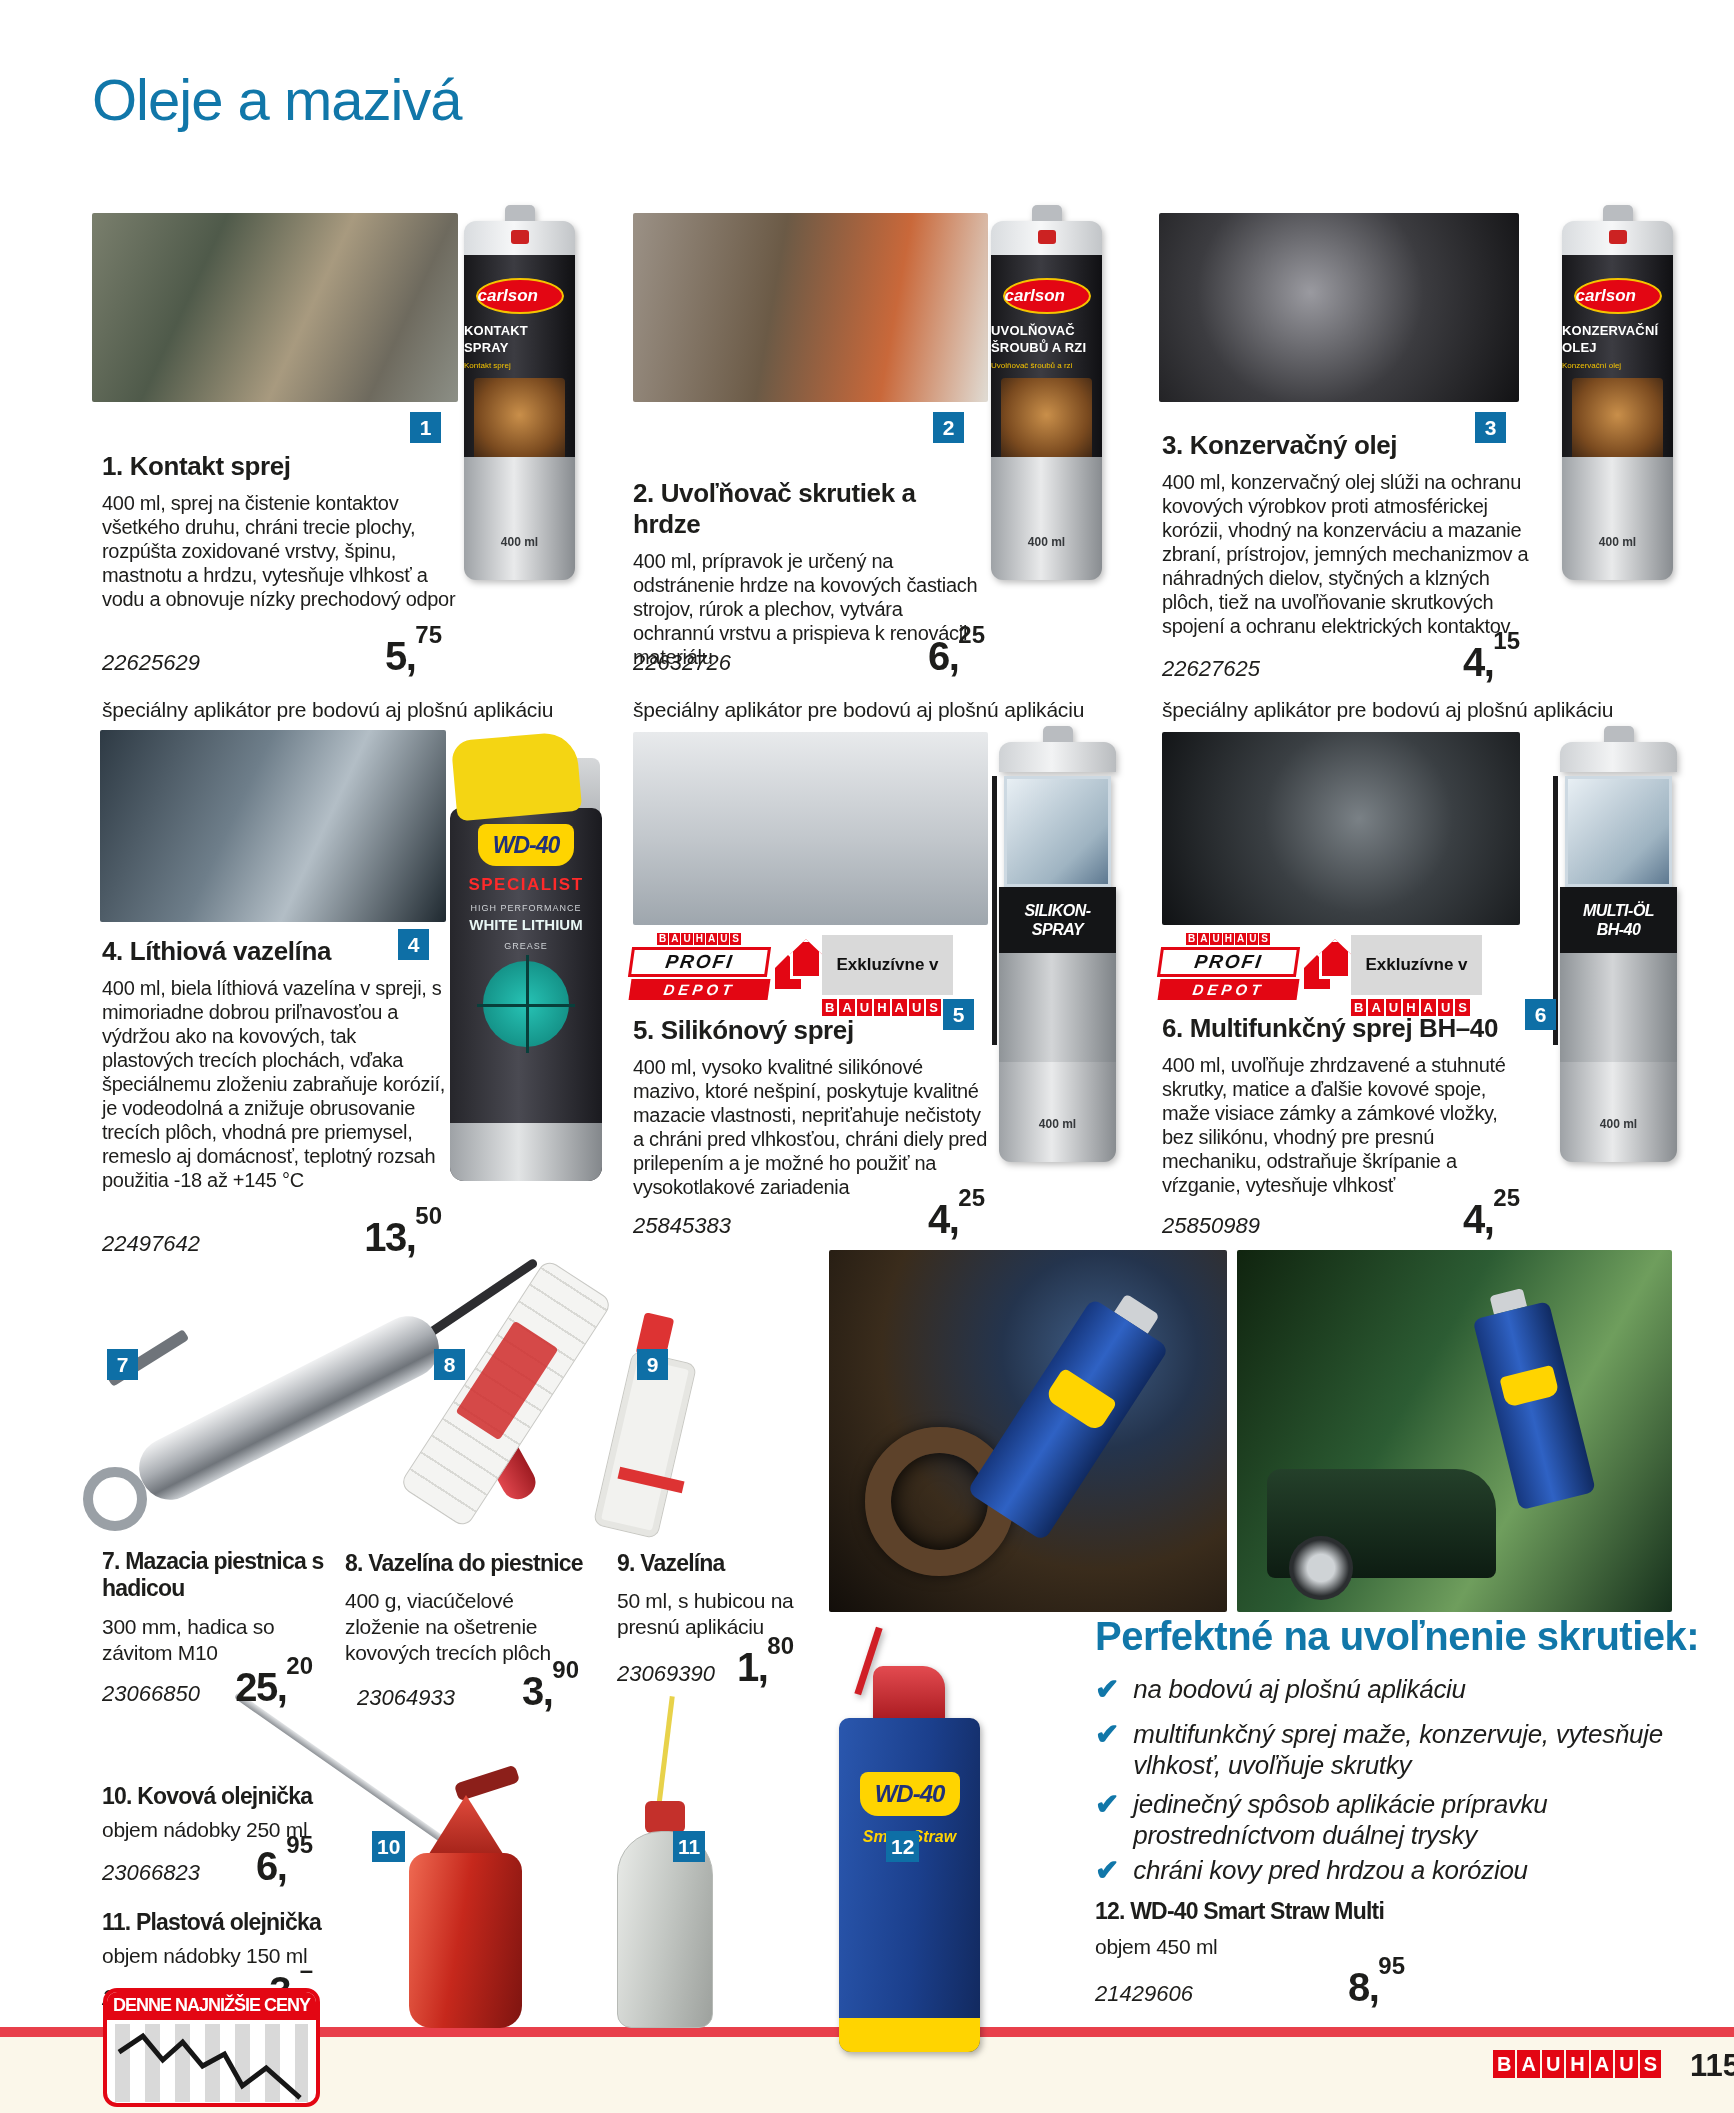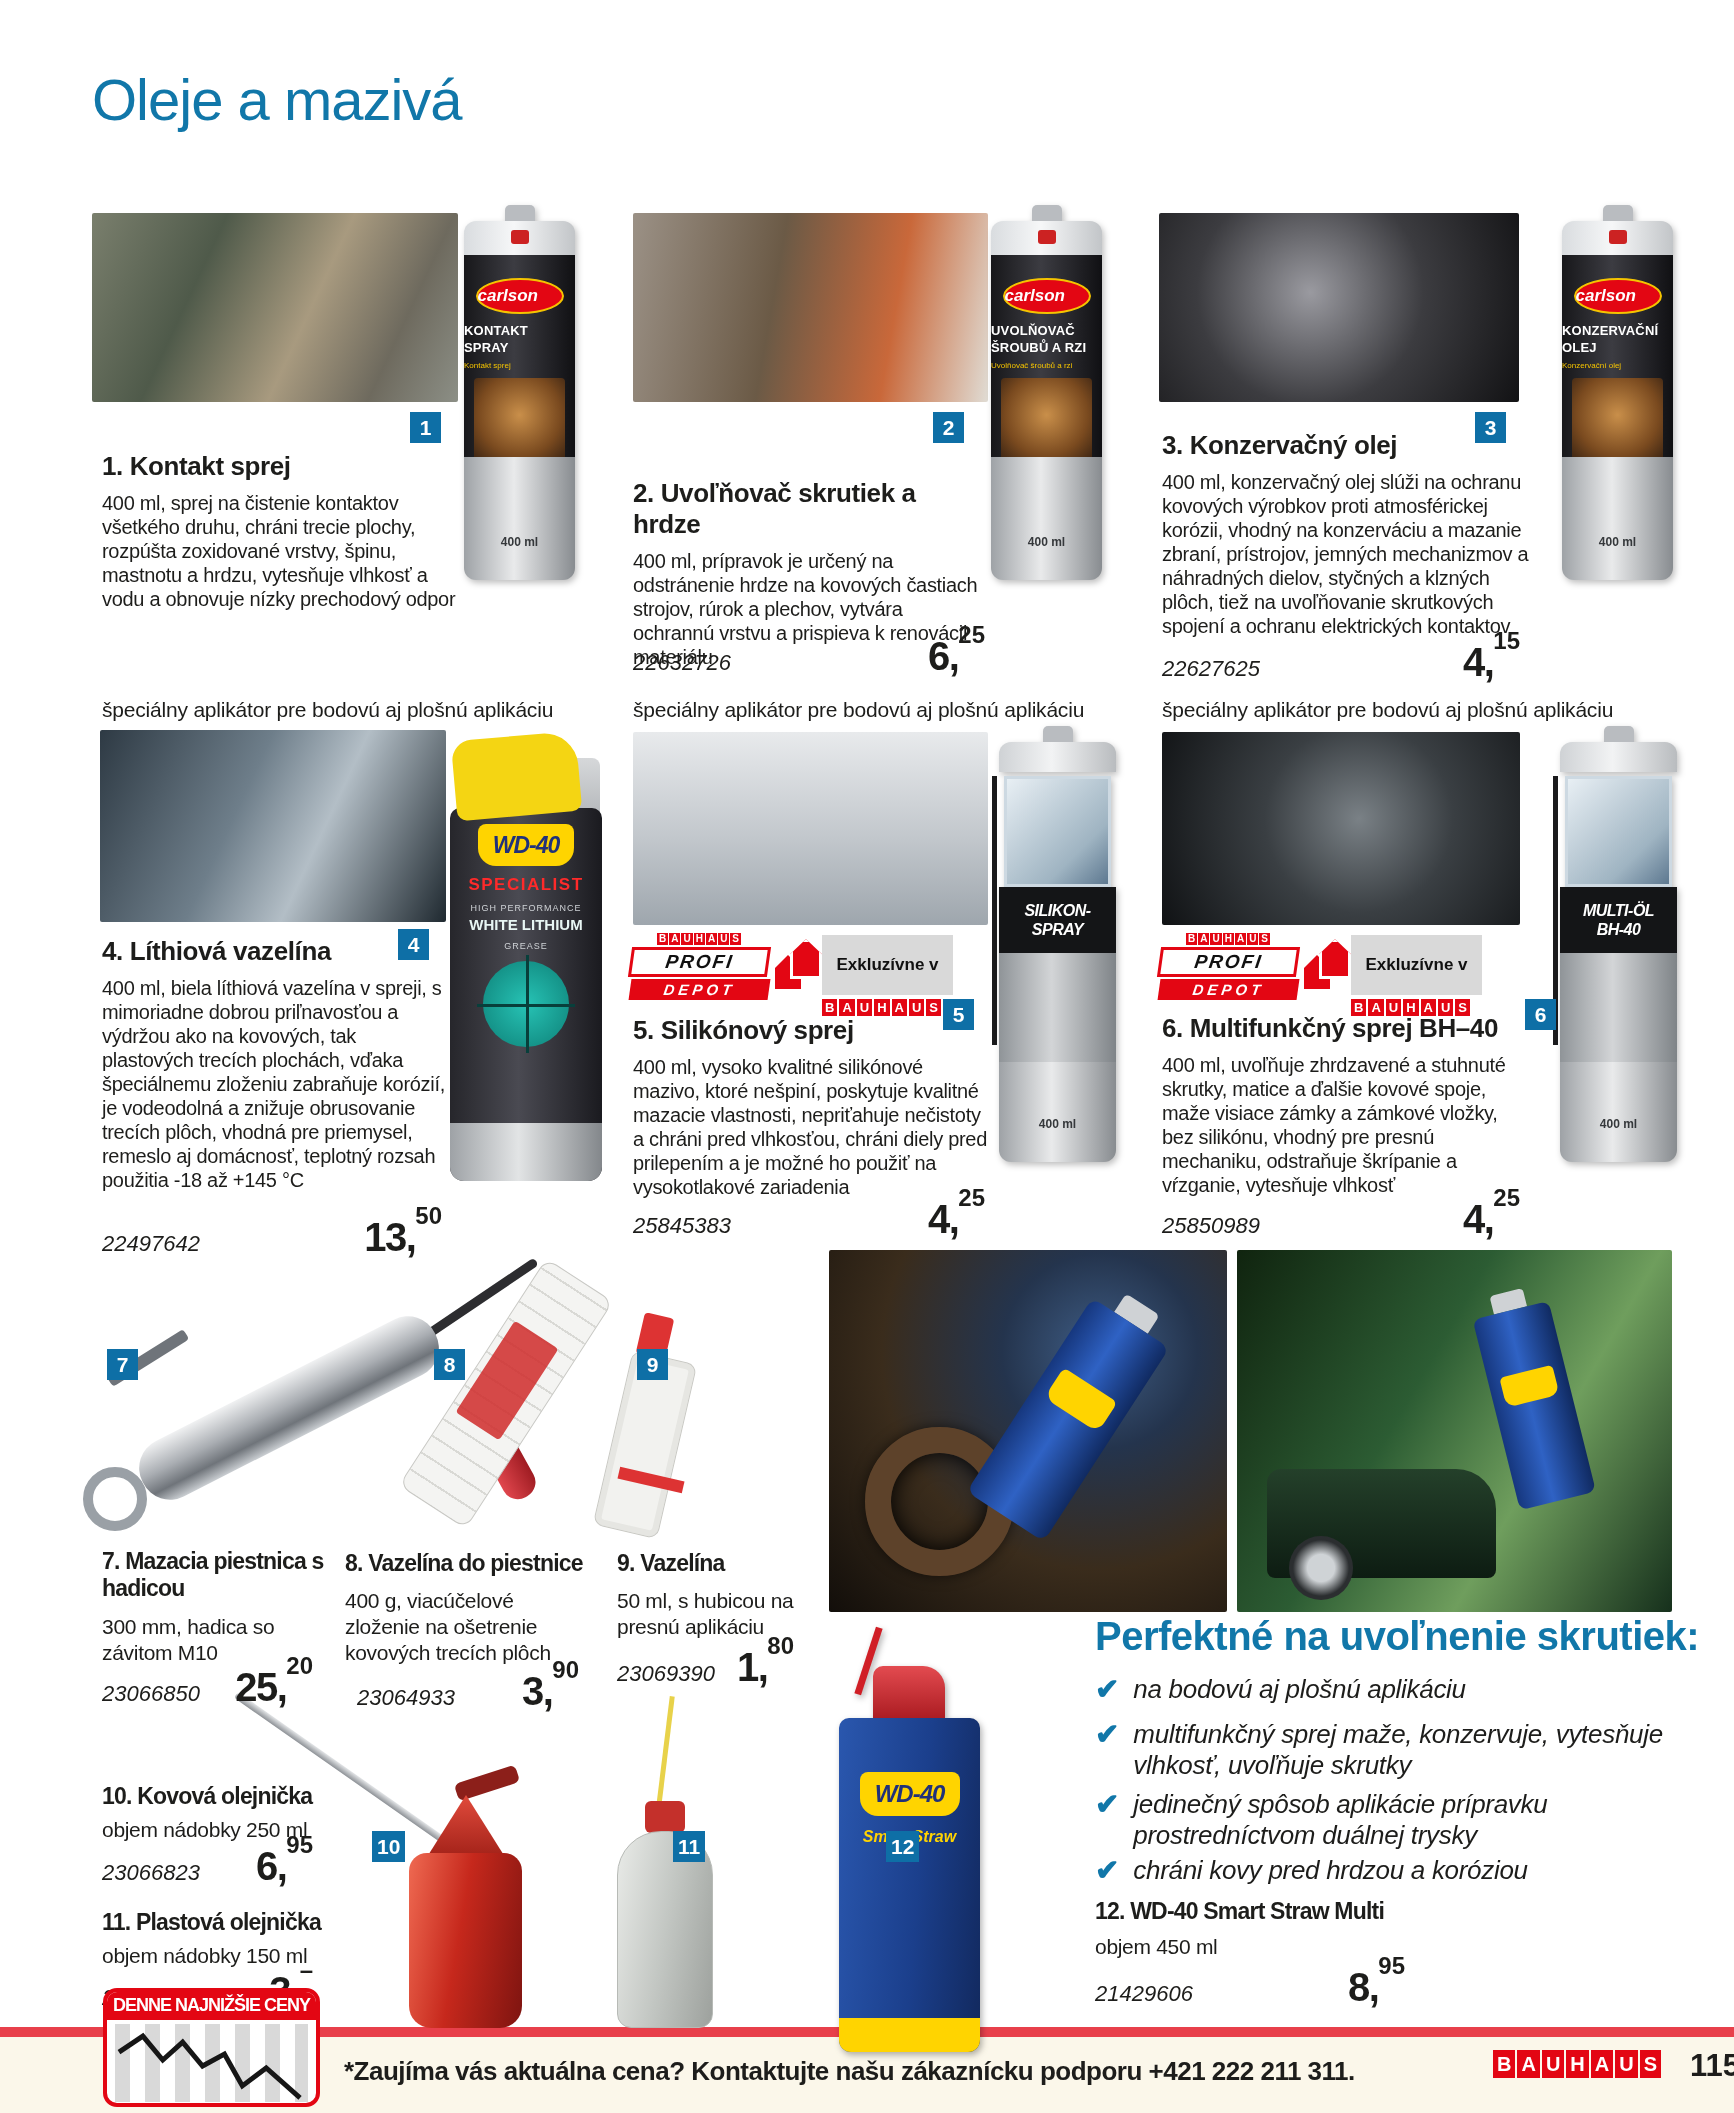--- a/index.html
+++ b/index.html
@@ -237,20 +237,24 @@
   </div>
   <div class="pblock" style="left:633px;top:478px;width:352px">
     <h3>2. Uvoľňovač skrutiek a hrdze</h3>
     <p>400 ml, prípravok je určený na odstránenie hrdze na kovových častiach strojov, rúrok a plechov, vytvára ochrannú vrstvu a prispieva k renovácii materiálu</p>
   </div>
   <div class="pblock" style="left:1162px;top:430px;width:370px">
     <h3>3. Konzervačný olej</h3>
     <p>400 ml, konzervačný olej slúži na ochranu kovových výrobkov proti atmosférickej korózii, vhodný na konzerváciu a mazanie zbraní, prístrojov, jemných mechanizmov a náhradných dielov, styčných a klzných plôch, tiež na uvoľňovanie skrutkových spojení a ochranu elektrických kontaktov</p>
   </div>
 
+  <div class="apr" style="left:102px;top:633px;width:340px">
+    <span class="art">22625629</span>
+    <span class="price"><span>5,</span><sup>75</sup></span>
+  </div>
   <div class="apr" style="left:633px;top:633px;width:352px">
     <span class="art">22632726</span>
     <span class="price"><span>6,</span><sup>25</sup></span>
   </div>
   <div class="apr" style="left:1162px;top:639px;width:358px">
     <span class="art">22627625</span>
     <span class="price"><span>4,</span><sup>15</sup></span>
   </div>
 
   <div class="note" style="left:102px;top:698px">špeciálny aplikátor pre bodovú aj plošnú aplikáciu</div>
@@ -526,18 +530,17 @@
   <div class="footband"></div>
   <div class="footcream"></div>
   <div class="dnc">
     <div class="dnc-label">DENNE NAJNIŽŠIE CENY</div>
     <div class="dnc-chart">
       <svg width="193" height="78" viewBox="0 0 194 78">
         <polyline points="4,28 28,12 48,36 68,18 88,42 110,30 128,62 152,44 186,74" fill="none" stroke="#161616" stroke-width="5"></polyline>
       </svg>
     </div>
   </div>
-  <p class="footnote">*Zaujíma vás aktuálna cena? Kontaktujte našu zákaznícku podporu +421 222 211 311.</p>
   <div class="bh-logo lt"><span>B</span><span>A</span><span>U</span><span>H</span><span>A</span><span>U</span><span>S</span></div>
   <div class="pageno">115</div>
 
 </div>
 
 
 </body></html>

